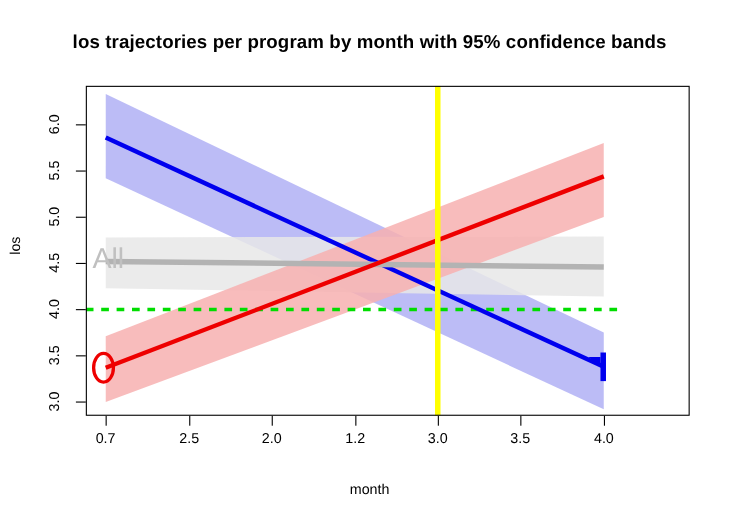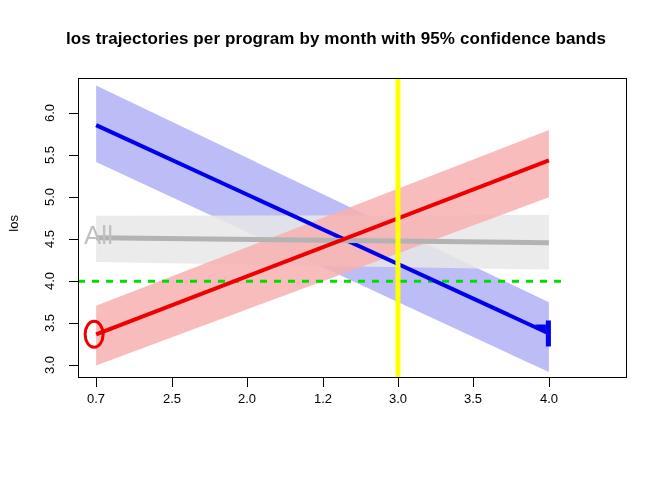--- a/index.html
+++ b/index.html
@@ -36,20 +36,21 @@
   }
 </style>
 </head>
 <body>
 
 <div id="root">
 
   <div id="chart-title">los trajectories per program by month with 95% confidence bands</div>
 
   <div id="y-axis-title">los</div>
+  <div id="x-axis-title">month</div>
 
   <div id="axis-layer">
       <div class="tick-line" style="left: 69px; top: 365px; width: 9px; height: 1px;"></div>
       <div class="ylab" style="left: 42px; top: 347px; height: 36px;">3.0</div>
       <div class="tick-line" style="left: 69px; top: 323px; width: 9px; height: 1px;"></div>
       <div class="ylab" style="left: 42px; top: 305px; height: 36px;">3.5</div>
       <div class="tick-line" style="left: 69px; top: 281px; width: 9px; height: 1px;"></div>
       <div class="ylab" style="left: 42px; top: 263px; height: 36px;">4.0</div>
       <div class="tick-line" style="left: 69px; top: 239px; width: 9px; height: 1px;"></div>
       <div class="ylab" style="left: 42px; top: 221px; height: 36px;">4.5</div>

